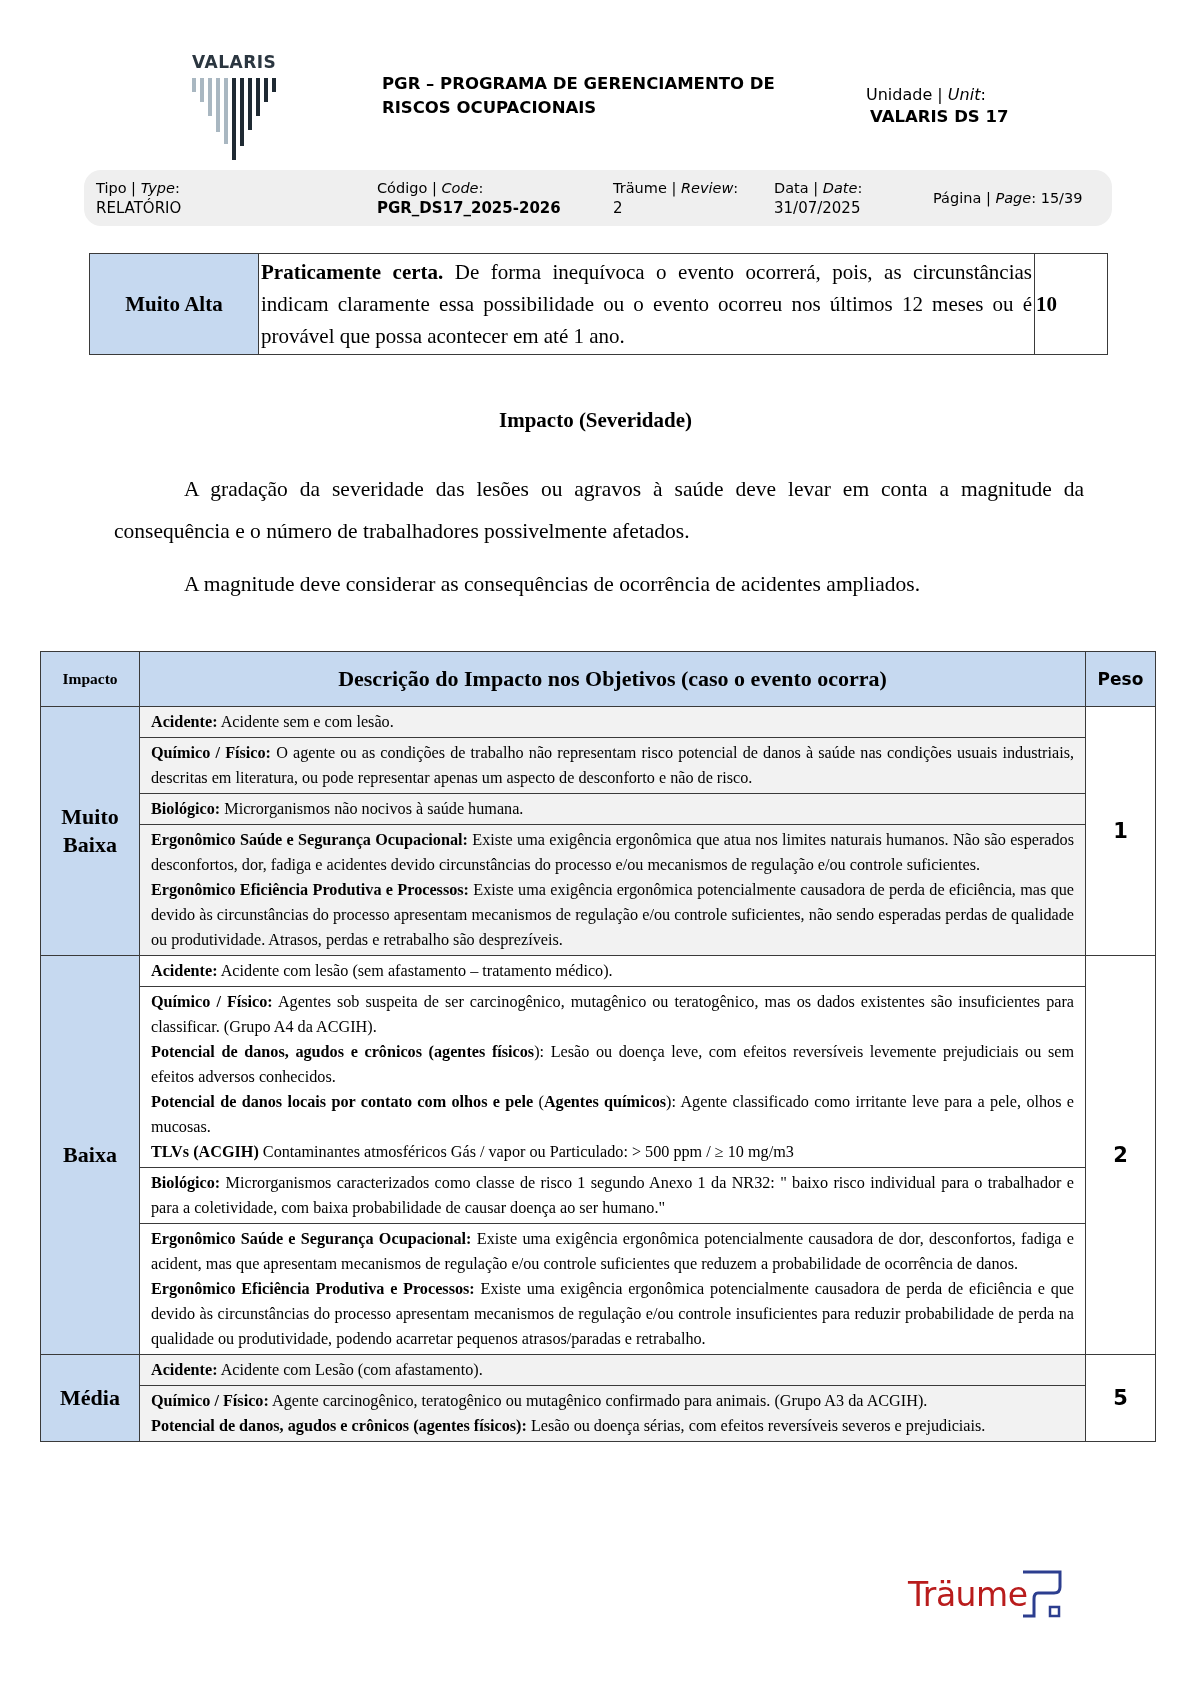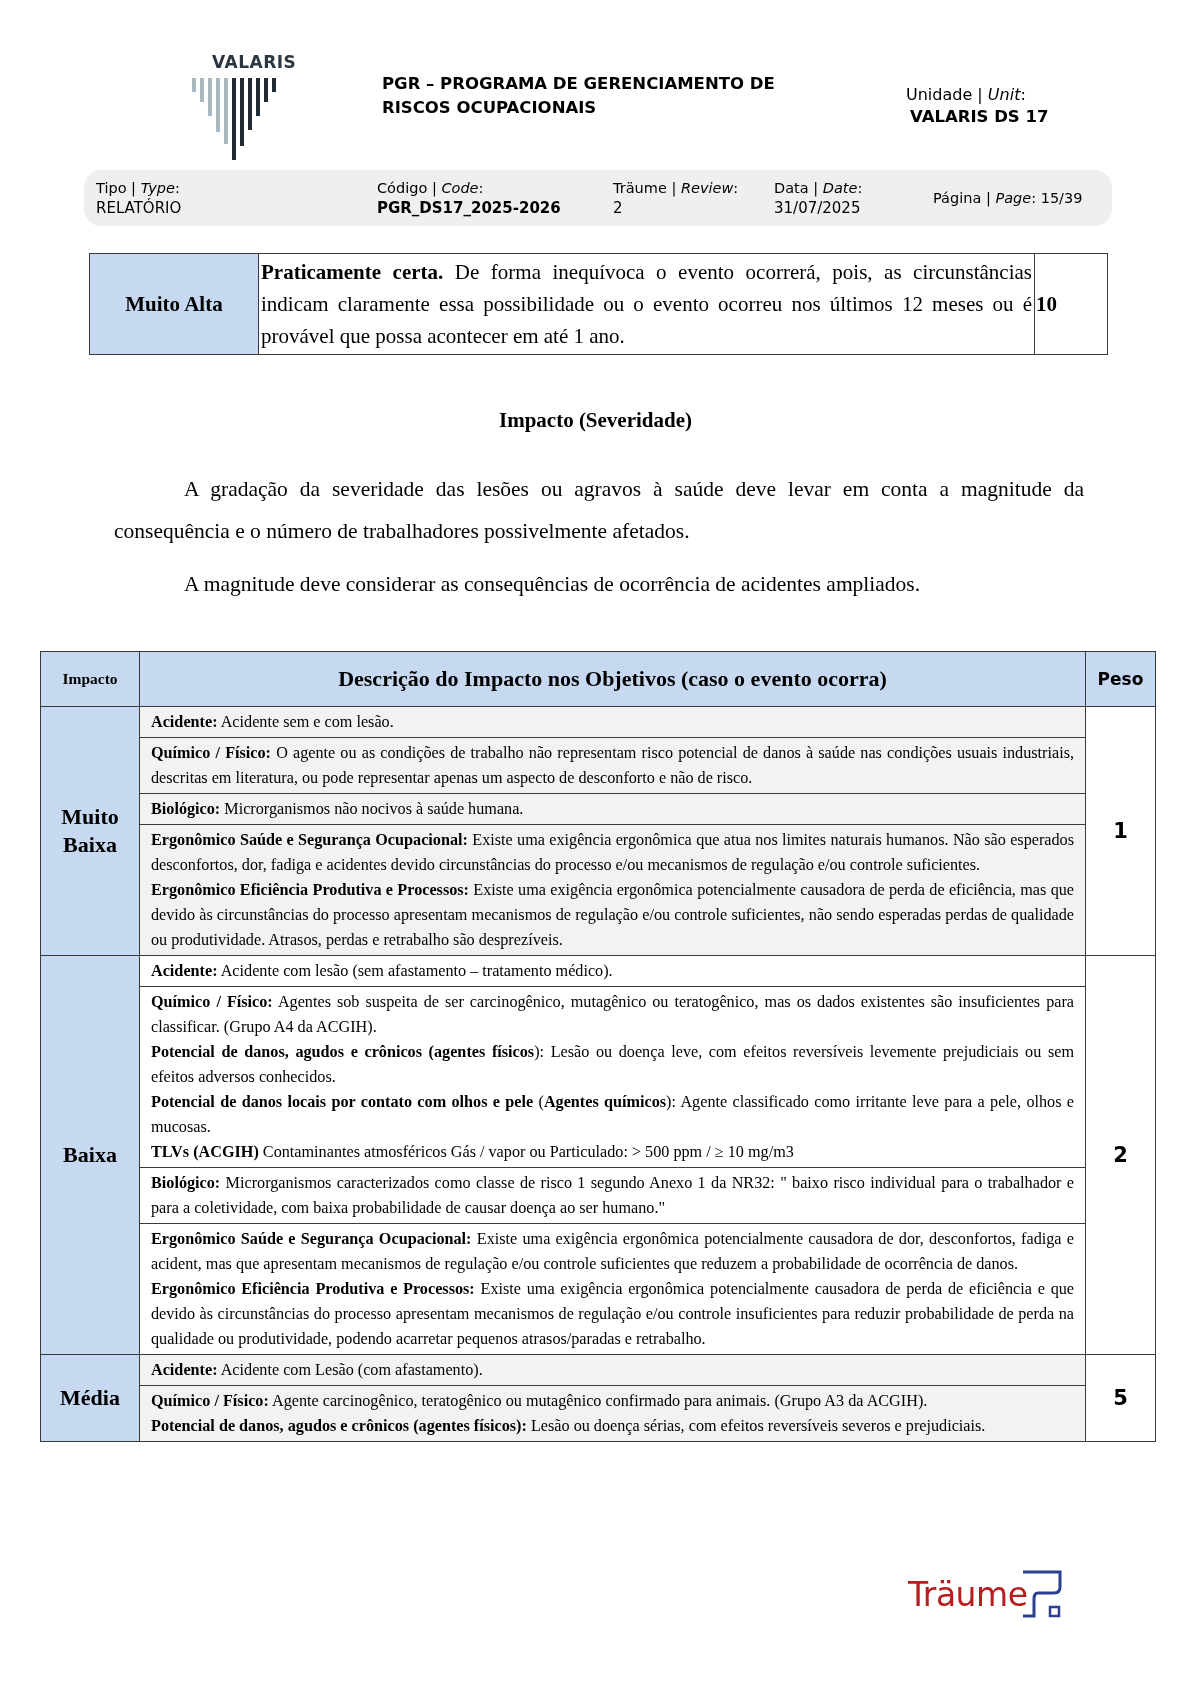--- a/index.html
+++ b/index.html
@@ -1,27 +1,27 @@
 <!DOCTYPE html>
 <html><head>
 <meta charset="utf-8">
 <style>
   * { box-sizing: border-box; }
   html, body { margin: 0; padding: 0; background: #ffffff; }
   body { width: 1191px; height: 1684px; position: relative; overflow: hidden; color: #000; }
 
   
   .logo { position: absolute; left: 190px; top: 52px; width: 100px; height: 110px; }
-  .logo-text { font-family: "DejaVu Sans", sans-serif; font-weight: bold; font-size: 17px; color: #2b3640; letter-spacing: 0.5px; position: absolute; left: 2px; top: 0; margin-left: 20px; }
+  .logo-text { font-family: "DejaVu Sans", sans-serif; font-weight: bold; font-size: 17px; color: #2b3640; letter-spacing: 0.5px; position: absolute; left: 2px; top: 0; }
   .logo svg { position: absolute; left: 0; top: 26px; }
 
   .title-block { position: absolute; left: 382px; top: 72px; font-family: "DejaVu Sans", sans-serif; font-size: 16px; line-height: 22px; }
   .title-block .lbl { font-size: 15.5px; }
   .title-block .val { font-weight: bold; font-size: 16.5px; width: 450px; line-height: 24px; }
-  .unit-block { position: absolute; left: 866px; top: 84px; font-family: "DejaVu Sans", sans-serif; font-size: 16px; line-height: 22px; margin-left: 40px; }
+  .unit-block { position: absolute; left: 866px; top: 84px; font-family: "DejaVu Sans", sans-serif; font-size: 16px; line-height: 22px; }
   .unit-block .val { font-weight: bold; font-size: 16.5px; padding-left: 4px; }
   i { font-style: italic; }
 
   .meta-bar { position: absolute; left: 84px; top: 170px; width: 1028px; height: 56px; background: #efefef; font-family: "DejaVu Sans", sans-serif; font-size: 14.5px; border-radius: 17px; }
   .meta-cell { position: absolute; top: 8px; line-height: 20px; }
   .meta-cell .v { font-size: 15px; }
   .meta-cell .v.b { font-weight: bold; }
 
   
   table { border-collapse: collapse; }

